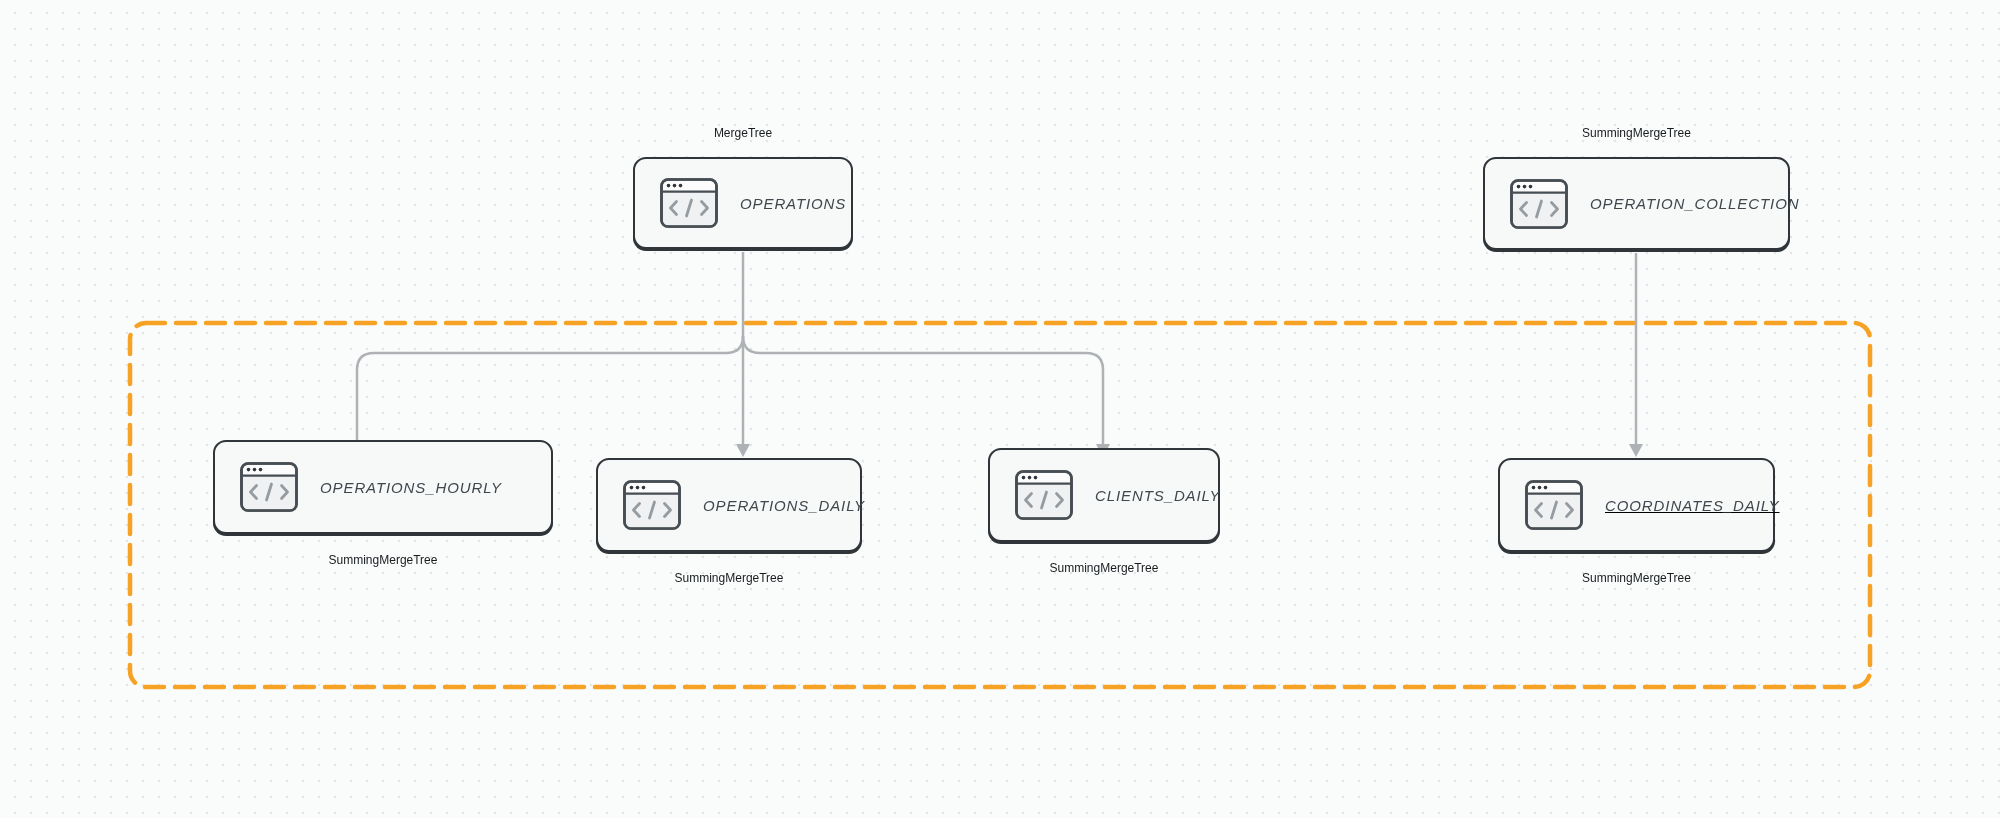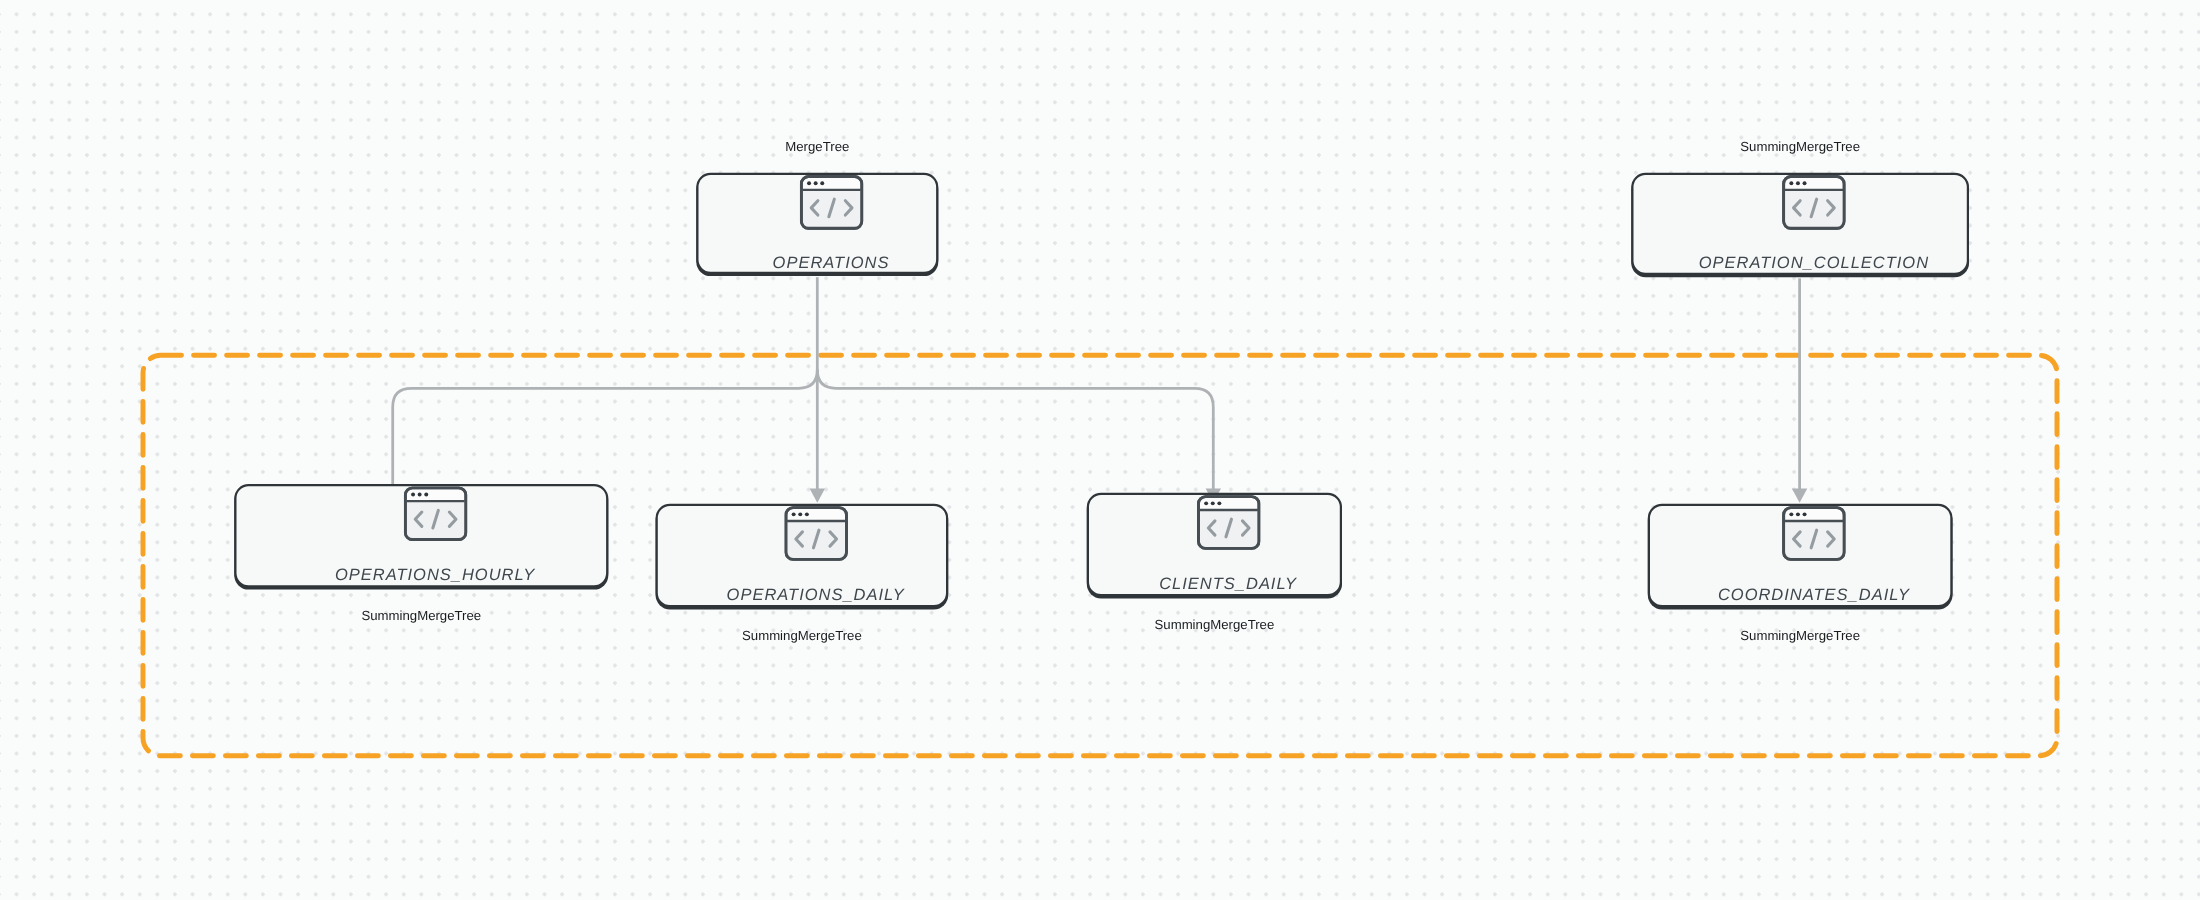--- a/index.html
+++ b/index.html
@@ -39,21 +39,20 @@
     height: 100%;
     background: #f7f8f8;
     border: 2.5px solid #2f3539;
     border-radius: 13px;
     box-shadow: 0 2px 0 #2f3539;
     display: flex;
     align-items: center;
     padding-left: 25px;
     gap: 22px;
     cursor: pointer;
-    flex-direction: column;
   }
   .node-title {
     font-style: italic;
     font-size: 15px;
     font-weight: 500;
     letter-spacing: 0.9px;
     color: #3f474d;
     white-space: nowrap;
   }
   .engine-label {
@@ -202,21 +201,21 @@
           <path d="M 16.5 23.5 L 10.5 30 L 16.5 36.5" fill="none" stroke="#959ca1" stroke-width="2.8" stroke-linecap="round" stroke-linejoin="round"></path>
           <path d="M 41.5 23.5 L 47.5 30 L 41.5 36.5" fill="none" stroke="#959ca1" stroke-width="2.8" stroke-linecap="round" stroke-linejoin="round"></path>
           <path d="M 31.5 22 L 26.5 38" fill="none" stroke="#959ca1" stroke-width="2.8" stroke-linecap="round"></path>
         </svg>
       </span>
       <span class="node-title">CLIENTS_DAILY</span>
     </div>
     <div class="engine-label below">SummingMergeTree</div>
   </div>
 
-  <div class="node-wrap" style="left:1498px; top:458px; width:277px; height:94px;">
+  <div class="node-wrap" style="left:1498px; top:458px; width:277px; height:94px;text-decoration:underline;">
     <div class="node-box">
       <span class="icon">
         <svg width="58" height="50" viewBox="0 0 58 50">
           <rect x="1.5" y="1.5" width="55" height="47" rx="6.5" fill="#fcfcfc" stroke="#464d53" stroke-width="2.6"></rect>
           <path d="M 3 14 L 55 14 L 55 43 Q 55 47.5 50.5 47.5 L 7.5 47.5 Q 3 47.5 3 43 Z" fill="#f0f1f2"></path>
           <rect x="1.5" y="1.5" width="55" height="47" rx="6.5" fill="none" stroke="#464d53" stroke-width="2.6"></rect>
           <line x1="2.5" y1="13.6" x2="55.5" y2="13.6" stroke="#464d53" stroke-width="2.2"></line>
           <circle cx="8.5" cy="7.6" r="1.8" fill="#2f353a"></circle>
           <circle cx="14.5" cy="7.6" r="1.8" fill="#2f353a"></circle>
           <circle cx="20.5" cy="7.6" r="1.8" fill="#2f353a"></circle>

